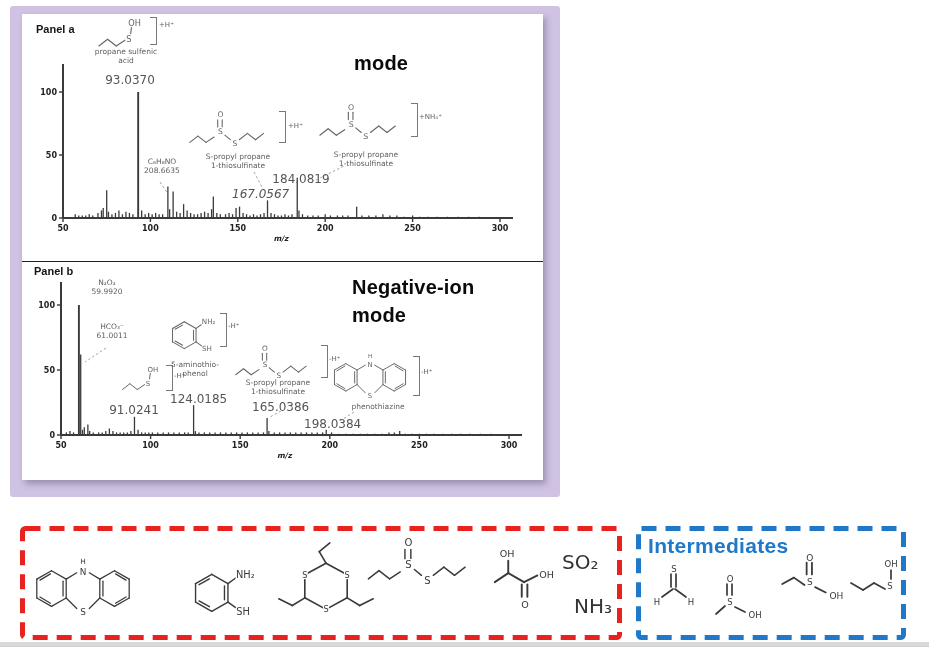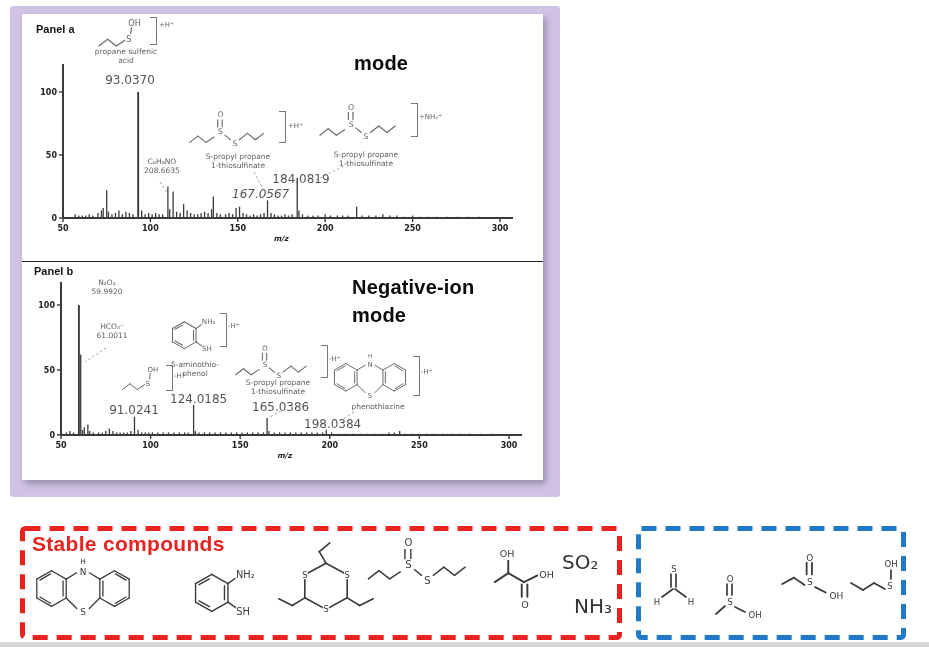--- a/index.html
+++ b/index.html
@@ -441,21 +441,20 @@
         <line x1="84" y1="334" x2="63" y2="348" stroke="#9a9a9a" stroke-width="0.9" stroke-dasharray="2.5 2.2"></line>
         <line x1="259" y1="397" x2="248" y2="403" stroke="#9a9a9a" stroke-width="0.9" stroke-dasharray="2.5 2.2"></line>
         <line x1="332" y1="398" x2="318" y2="407" stroke="#9a9a9a" stroke-width="0.9" stroke-dasharray="2.5 2.2"></line>
       </svg>
     </div>
   </div>
 
   <svg style="position:absolute;left:20px;top:526px" width="602" height="114" viewBox="0 0 602 114">
     <rect x="2.5" y="2.5" width="597" height="109" rx="3" fill="none" stroke="var(--accent_red,#e8221f)" stroke-width="5" stroke-dasharray="15 9"></rect>
   </svg>
-  <div class="boxtitle red" style="left:32px;top:532px">Stable compounds</div>
   <svg class="struct sb" style="left:28px;top:556px;width:110px;height:63px" viewBox="0 0 104 60">
       <line x1="8" y1="22" x2="22" y2="14" stroke="currentColor" stroke-width="1.2" stroke-linecap="round"></line>
       <line x1="22" y1="14" x2="36" y2="22" stroke="currentColor" stroke-width="1.2" stroke-linecap="round"></line>
       <line x1="36" y1="22" x2="36" y2="40" stroke="currentColor" stroke-width="1.2" stroke-linecap="round"></line>
       <line x1="36" y1="40" x2="22" y2="48" stroke="currentColor" stroke-width="1.2" stroke-linecap="round"></line>
       <line x1="22" y1="48" x2="8" y2="40" stroke="currentColor" stroke-width="1.2" stroke-linecap="round"></line>
       <line x1="8" y1="40" x2="8" y2="22" stroke="currentColor" stroke-width="1.2" stroke-linecap="round"></line>
       <line x1="11" y1="23" x2="21" y2="17" stroke="currentColor" stroke-width="1.2" stroke-linecap="round"></line>
       <line x1="33" y1="24" x2="33" y2="38" stroke="currentColor" stroke-width="1.2" stroke-linecap="round"></line>
       <line x1="21" y1="45" x2="11" y2="39" stroke="currentColor" stroke-width="1.2" stroke-linecap="round"></line>
@@ -532,20 +531,21 @@
       <text x="17" y="10.06" font-size="8.5" text-anchor="middle" fill="currentColor" stroke="#fff" stroke-width="2.4" paint-order="stroke">OH</text>
       <text x="52" y="28.06" font-size="8.5" text-anchor="middle" fill="currentColor" stroke="#fff" stroke-width="2.4" paint-order="stroke">OH</text>
       <text x="33" y="55.06" font-size="8.5" text-anchor="middle" fill="currentColor" stroke="#fff" stroke-width="2.4" paint-order="stroke">O</text>
     </svg>
   <div class="chemtext" style="left:562px;top:550px">SO₂</div>
   <div class="chemtext" style="left:574px;top:594px">NH₃</div>
 
   <svg style="position:absolute;left:636px;top:526px" width="270" height="114" viewBox="0 0 270 114">
     <rect x="2.5" y="2.5" width="265" height="109" rx="3" fill="none" stroke="var(--accent_blue,#1f79c8)" stroke-width="5" stroke-dasharray="15 9"></rect>
   </svg>
+  <div class="boxtitle blue" style="left:648px;top:534px">Intermediates</div>
   <svg class="struct sb" style="left:650px;top:562px;width:48px;height:46px" viewBox="0 0 48 46">
       <line x1="21" y1="12" x2="21" y2="25" stroke="currentColor" stroke-width="1.7" stroke-linecap="round"></line>
       <line x1="26" y1="12" x2="26" y2="25" stroke="currentColor" stroke-width="1.7" stroke-linecap="round"></line>
       <line x1="23" y1="27" x2="12" y2="35" stroke="currentColor" stroke-width="1.7" stroke-linecap="round"></line>
       <line x1="25" y1="27" x2="36" y2="35" stroke="currentColor" stroke-width="1.7" stroke-linecap="round"></line>
       <text x="24" y="10.06" font-size="8.5" text-anchor="middle" fill="currentColor" stroke="#fff" stroke-width="2.4" paint-order="stroke">S</text>
       <text x="7" y="43.06" font-size="8.5" text-anchor="middle" fill="currentColor" stroke="#fff" stroke-width="2.4" paint-order="stroke">H</text>
       <text x="41" y="43.06" font-size="8.5" text-anchor="middle" fill="currentColor" stroke="#fff" stroke-width="2.4" paint-order="stroke">H</text>
     </svg>
   <svg class="struct sb" style="left:714px;top:572px;width:56px;height:48px" viewBox="0 0 56 48">

